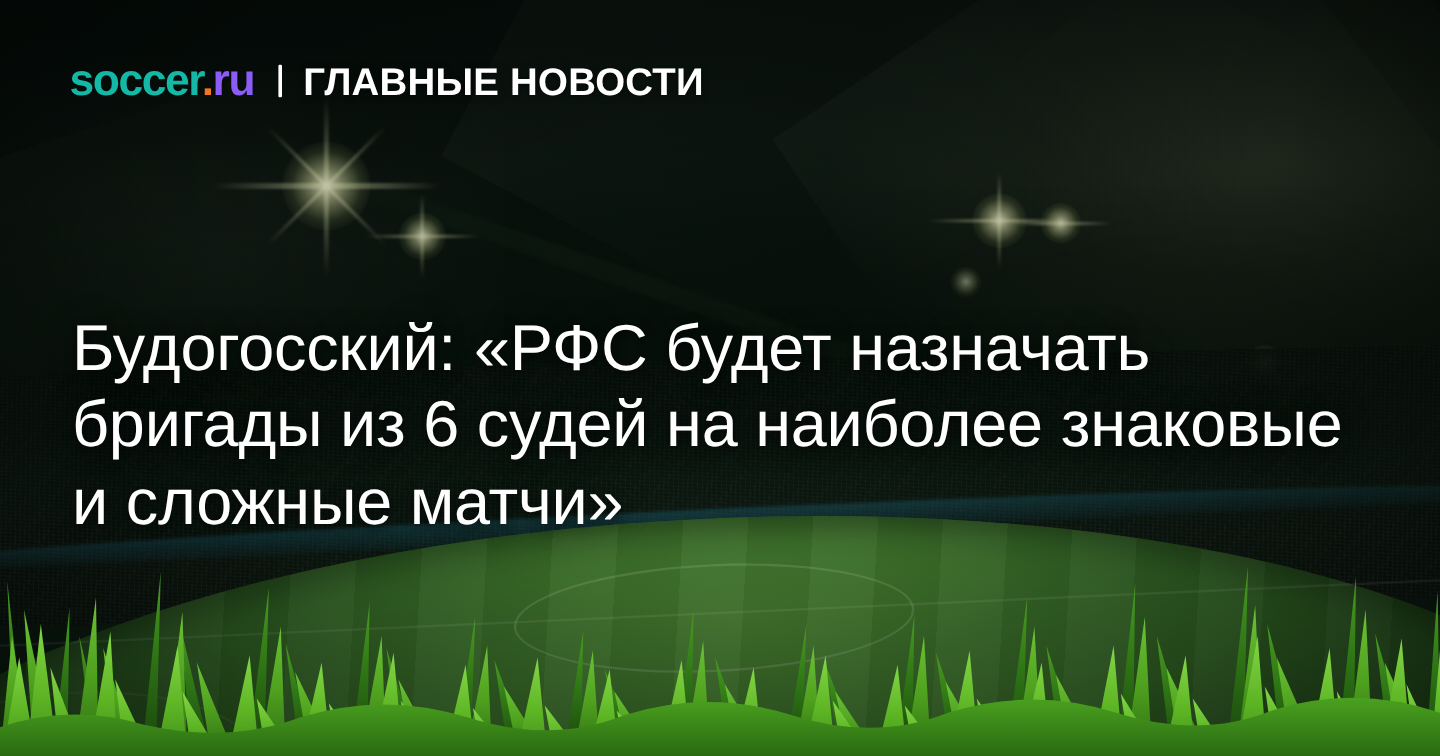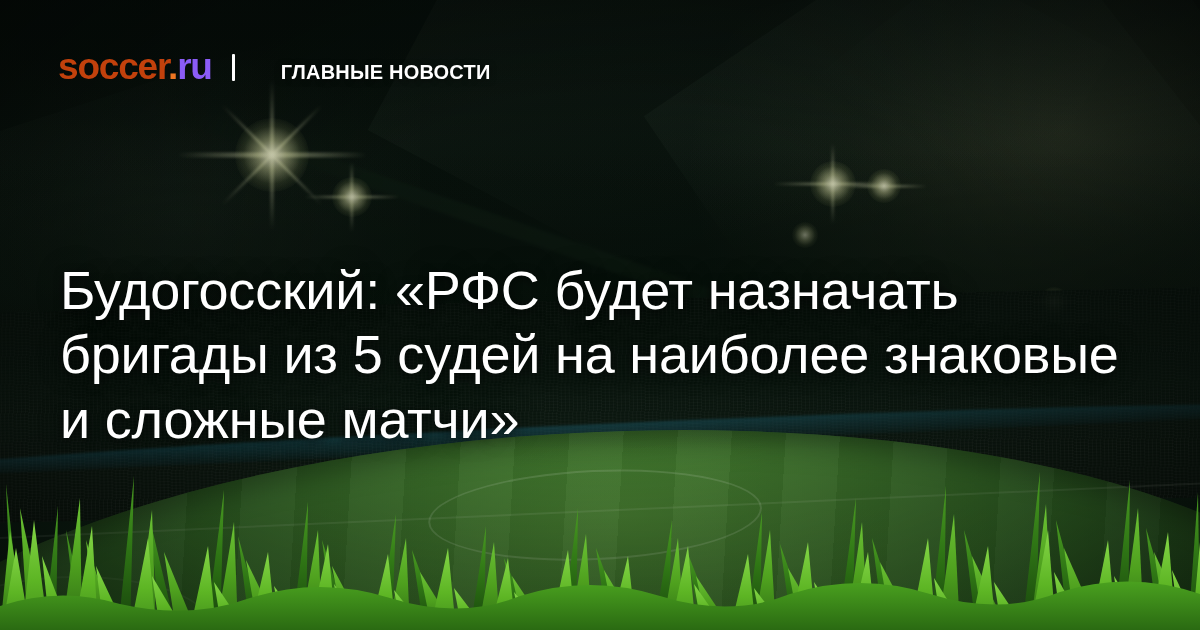--- a/index.html
+++ b/index.html
@@ -251,41 +251,40 @@
     gap: 0;
     z-index: 6;
   }
   .logo {
     font-size: 37px;
     font-weight: 700;
     letter-spacing: -1.2px;
     line-height: 1;
     white-space: nowrap;
   }
-  .logo-main { color: #c2410c; }
+  .logo-main { color: #14b8a6; }
   .logo-dot  { color: #ef7622; }
   .logo-tld  { color: #8b5cf6; }
   .divider {
     display: inline-block;
     width: 3px;
     height: 27px;
     background: #ffffff;
     margin: 0 18px 0 20px;
     transform: translateY(2px);
     border-radius: 1px;
   }
   .kicker {
     color: #ffffff;
-    font-size: 20px;
+    font-size: 32px;
     font-weight: 700;
     letter-spacing: 0.2px;
     line-height: 1;
     white-space: nowrap;
     text-shadow: 0 1px 6px rgba(0,0,0,0.55);
-    margin-left: 28px;
   }
 
   
   .headline {
     position: absolute;
     top: 222px;
     left: 60px;
     width: 1060px;
     z-index: 6;
     color: #ffffff;
@@ -361,21 +360,21 @@
   </div>
 
   <div class="header">
     <div class="logo">
       <span class="logo-main">soccer</span><span class="logo-dot">.</span><span class="logo-tld">ru</span>
     </div>
     <span class="divider"></span>
     <div class="kicker">ГЛАВНЫЕ НОВОСТИ</div>
   </div>
 
-  <h1 class="headline">Будогосский: «РФС будет назначать бригады из 5 судей на наиболее знаковые и сложные матчи»</h1>
+  <h1 class="headline">Будогосский: «РФС будет назначать бригады из 6 судей на наиболее знаковые и сложные матчи»</h1>
 
   <div class="grass">
     <svg viewBox="0 0 1200 250" preserveAspectRatio="none" aria-hidden="true">
       <defs>
         <linearGradient id="gBright" x1="0" y1="1" x2="0" y2="0">
           <stop offset="0%" stop-color="#3f8a1b"></stop>
           <stop offset="45%" stop-color="#5db524"></stop>
           <stop offset="100%" stop-color="#84d647"></stop>
         </linearGradient>
         <linearGradient id="gMid" x1="0" y1="1" x2="0" y2="0">

